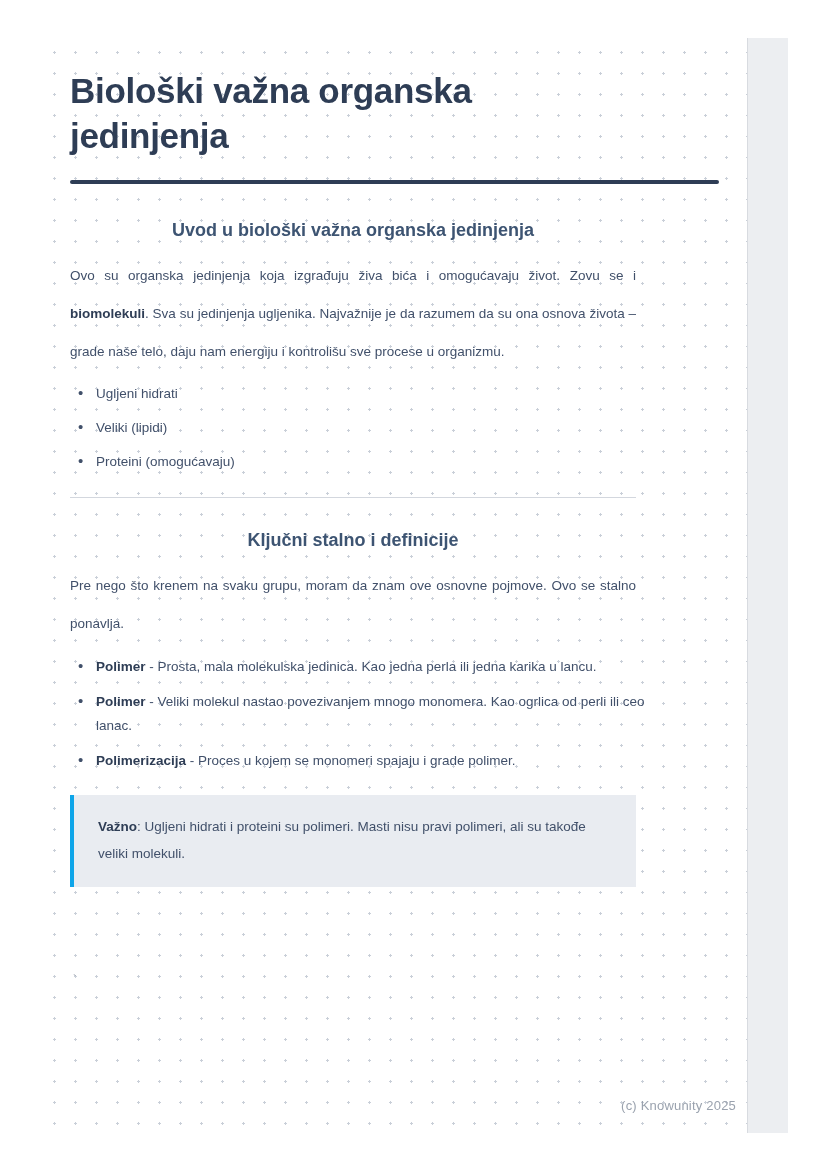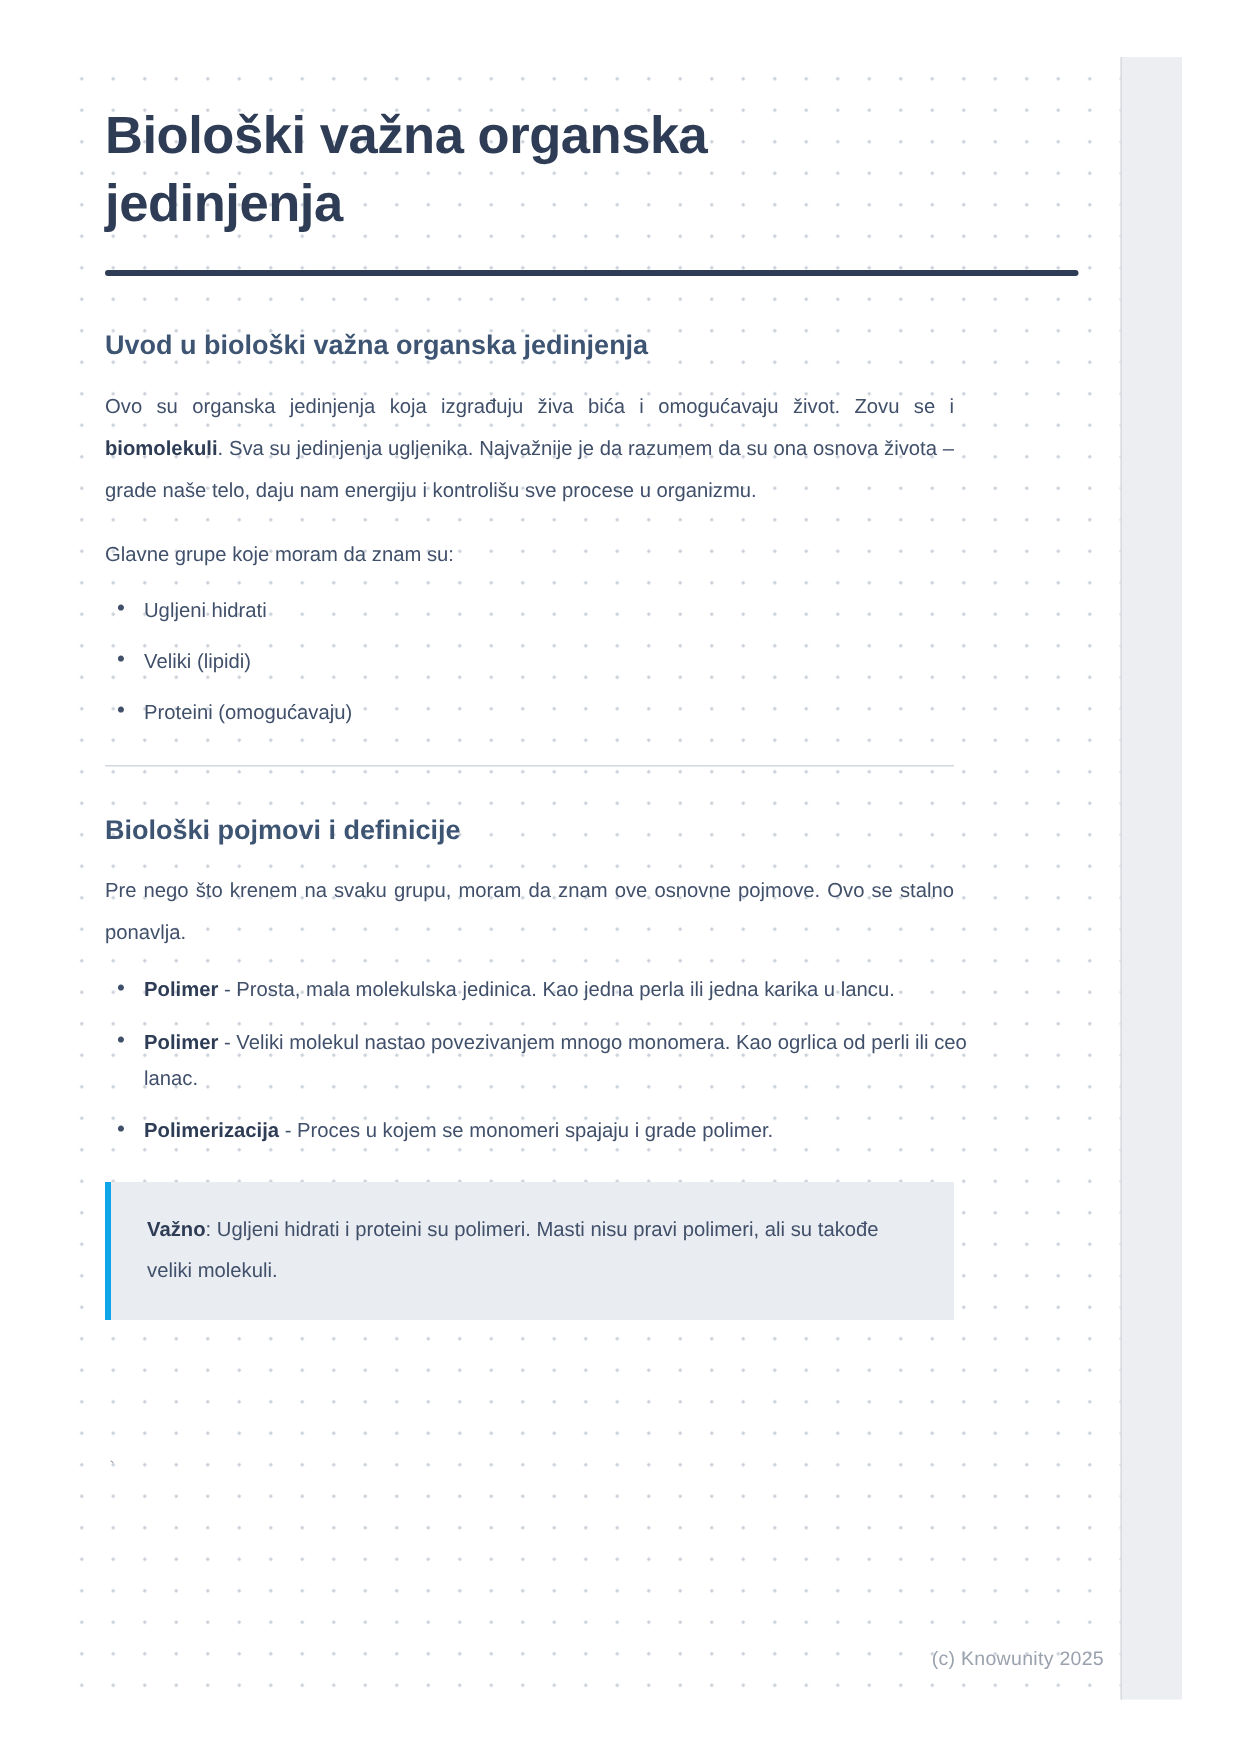--- a/index.html
+++ b/index.html
@@ -70,30 +70,31 @@
     background: #2e3d55;
     border-radius: 2px;
   }
 
   h2.section-title {
     margin: 34px 0 0 0;
     font-size: 18px;
     line-height: 24px;
     font-weight: bold;
     color: #3d5472;
+    text-align: center;
   }
 
   h2.section-title.spaced {
     margin-top: 30px;
   }
 
   p.body-text {
     margin: 15px 0 0 0;
     font-size: 13.5px;
-    line-height: 28px;
+    line-height: 38px;
     color: #41506a;
     text-align: justify;
     width: 566px;
   }
 
   p.body-text.narrow {
     text-align: left;
   }
 
   ul.bullets {
@@ -179,31 +180,30 @@
 
   <div class="content">
 
     <h1 class="doc-title">Biološki važna organska jedinjenja</h1>
     <div class="title-rule"></div>
 
     <h2 class="section-title">Uvod u biološki važna organska jedinjenja</h2>
 
     <p class="body-text"><span>Ovo su organska jedinjenja koja izgrađuju živa bića i omogućavaju život. Zovu se i </span><b>biomolekuli</b><span>. Sva su jedinjenja ugljenika. Najvažnije je da razumem da su ona osnova života – grade naše telo, daju nam energiju i kontrolišu sve procese u organizmu.</span></p>
 
-    <p class="body-text narrow">Glavne grupe koje moram da znam su:</p>
 
     <ul class="bullets">
       <li>Ugljeni hidrati</li>
       <li>Veliki (lipidi)</li>
       <li>Proteini (omogućavaju)</li>
     </ul>
 
     <div class="divider"></div>
 
-    <h2 class="section-title spaced">Biološki pojmovi i definicije</h2>
+    <h2 class="section-title spaced">Ključni stalno i definicije</h2>
 
     <p class="body-text">Pre nego što krenem na svaku grupu, moram da znam ove osnovne pojmove. Ovo se stalno ponavlja.</p>
 
     <ul class="bullets defs">
       <li><b>Polimer</b><span> - Prosta, mala molekulska jedinica. Kao jedna perla ili jedna karika u lancu.</span></li>
       <li><b>Polimer</b><span> - Veliki molekul nastao povezivanjem mnogo monomera. Kao ogrlica od perli ili ceo lanac.</span></li>
       <li><b>Polimerizacija</b><span> - Proces u kojem se monomeri spajaju i grade polimer.</span></li>
     </ul>
 
     <div class="callout">

